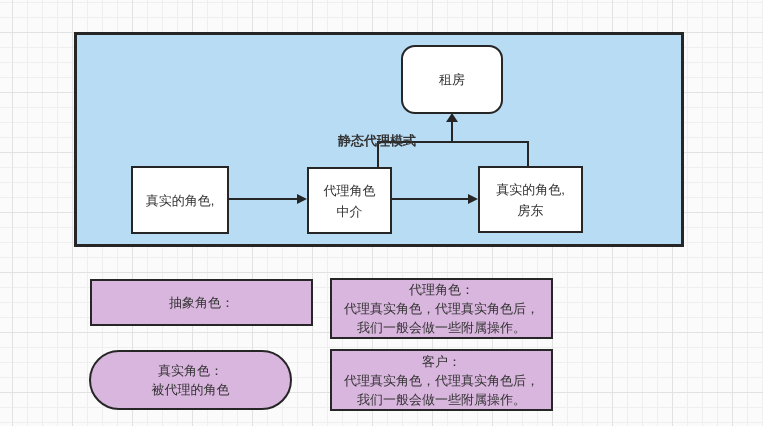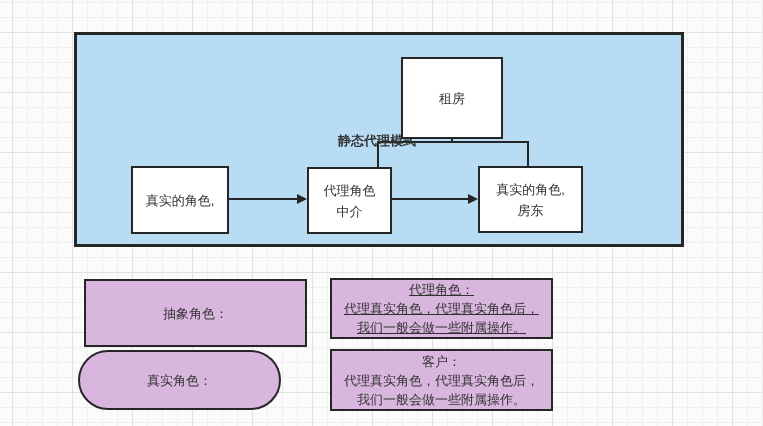--- a/index.html
+++ b/index.html
@@ -34,41 +34,41 @@
     border: 2px solid #262626;
     display: flex;
     flex-direction: column;
     align-items: center;
     justify-content: center;
     text-align: center;
     font-size: 13px;
     line-height: 21px;
     color: #333333;
   }
-  .node-rent     { left: 401px; top: 57px;  width: 102px; height: 82px; }
+  .node-rent     { left: 401px; top: 45px;  width: 102px; height: 69px; border-radius: 14px; }
   .node-client   { left: 131px; top: 166px; width: 98px;  height: 68px; }
   .node-proxy    { left: 307px; top: 167px; width: 85px;  height: 67px; }
   .node-landlord { left: 478px; top: 166px; width: 105px; height: 67px; }
 
   .note {
     position: absolute;
     background: #d9b6de;
     border: 2px solid #262626;
     display: flex;
     flex-direction: column;
     align-items: center;
     justify-content: center;
     text-align: center;
     font-size: 13px;
     line-height: 19px;
     color: #333333;
   }
-  .note-abstract  { left: 84px;  top: 279px; width: 223px; height: 68px; gap: 48px; }
-  .note-proxyrole { left: 330px; top: 278px; width: 223px; height: 61px; text-decoration: underline; }
-  .note-realrole  { left: 78px;  top: 350px; width: 203px; height: 60px; border-radius: 30px; }
+  .note-abstract  { left: 90px;  top: 279px; width: 223px; height: 47px; gap: 48px; }
+  .note-proxyrole { left: 330px; top: 278px; width: 223px; height: 61px; }
+  .note-realrole  { left: 89px;  top: 350px; width: 203px; height: 60px; border-radius: 30px; }
   .note-customer  { left: 330px; top: 349px; width: 223px; height: 62px; justify-content: flex-end; }
 
   .line { position: absolute; background: #262626; }
   .line-h { height: 2px; }
   .line-v { width: 2px; }
 
   .arrowhead-right {
     position: absolute;
     width: 0; height: 0;
     border-top: 5px solid transparent;
@@ -136,20 +136,21 @@
   </div>
 
   <div class="note note-proxyrole">
     <div>代理角色：</div>
     <div>代理真实角色，代理真实角色后，</div>
     <div>我们一般会做一些附属操作。</div>
   </div>
 
   <div class="note note-realrole">
     <div>真实角色：</div>
+    <div>被代理的角色</div>
   </div>
 
   <div class="note note-customer">
     <div>客户：</div>
     <div>代理真实角色，代理真实角色后，</div>
     <div>我们一般会做一些附属操作。</div>
   </div>
 
 </div>
 

